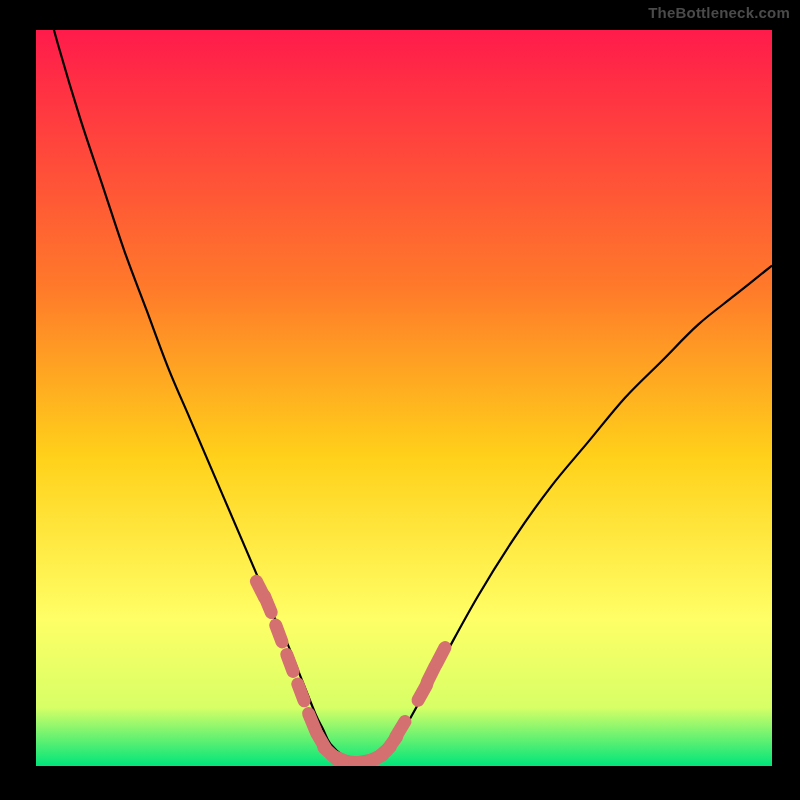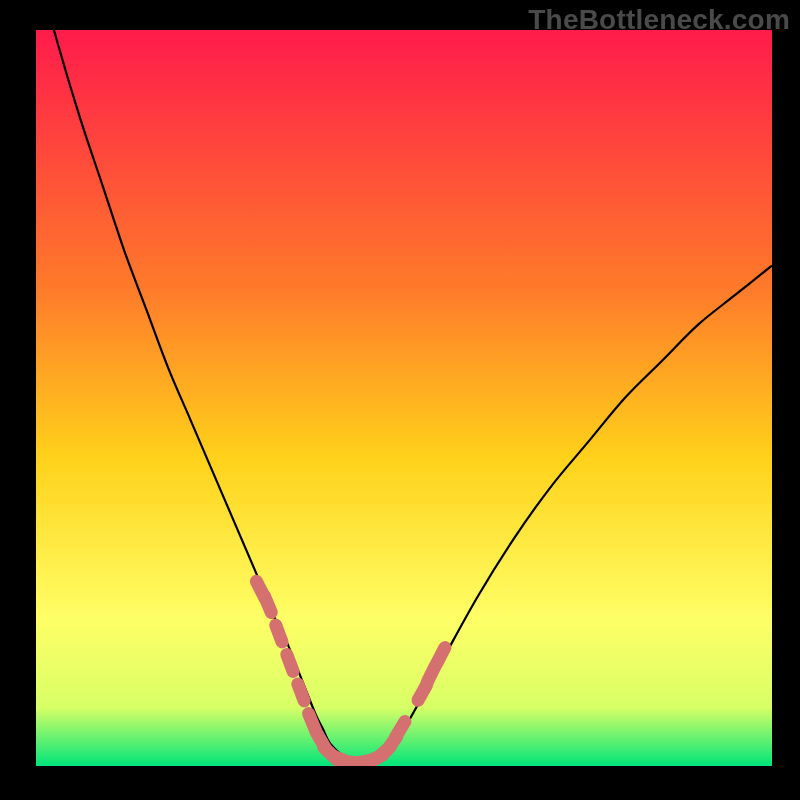--- a/index.html
+++ b/index.html
@@ -15,21 +15,21 @@
     position: relative;
     width: 800px;
     height: 800px;
     background: #000;
   }
   .watermark {
     position: absolute;
     top: 4px;
     right: 10px;
     color: #4a4a4a;
-    font-size: 28px;
+    font-size: 15px;
     font-weight: 600;
     letter-spacing: 0.2px;
     z-index: 20;
   }
   svg.plot {
     position: absolute;
     left: 0;
     top: 0;
   }
 </style>

